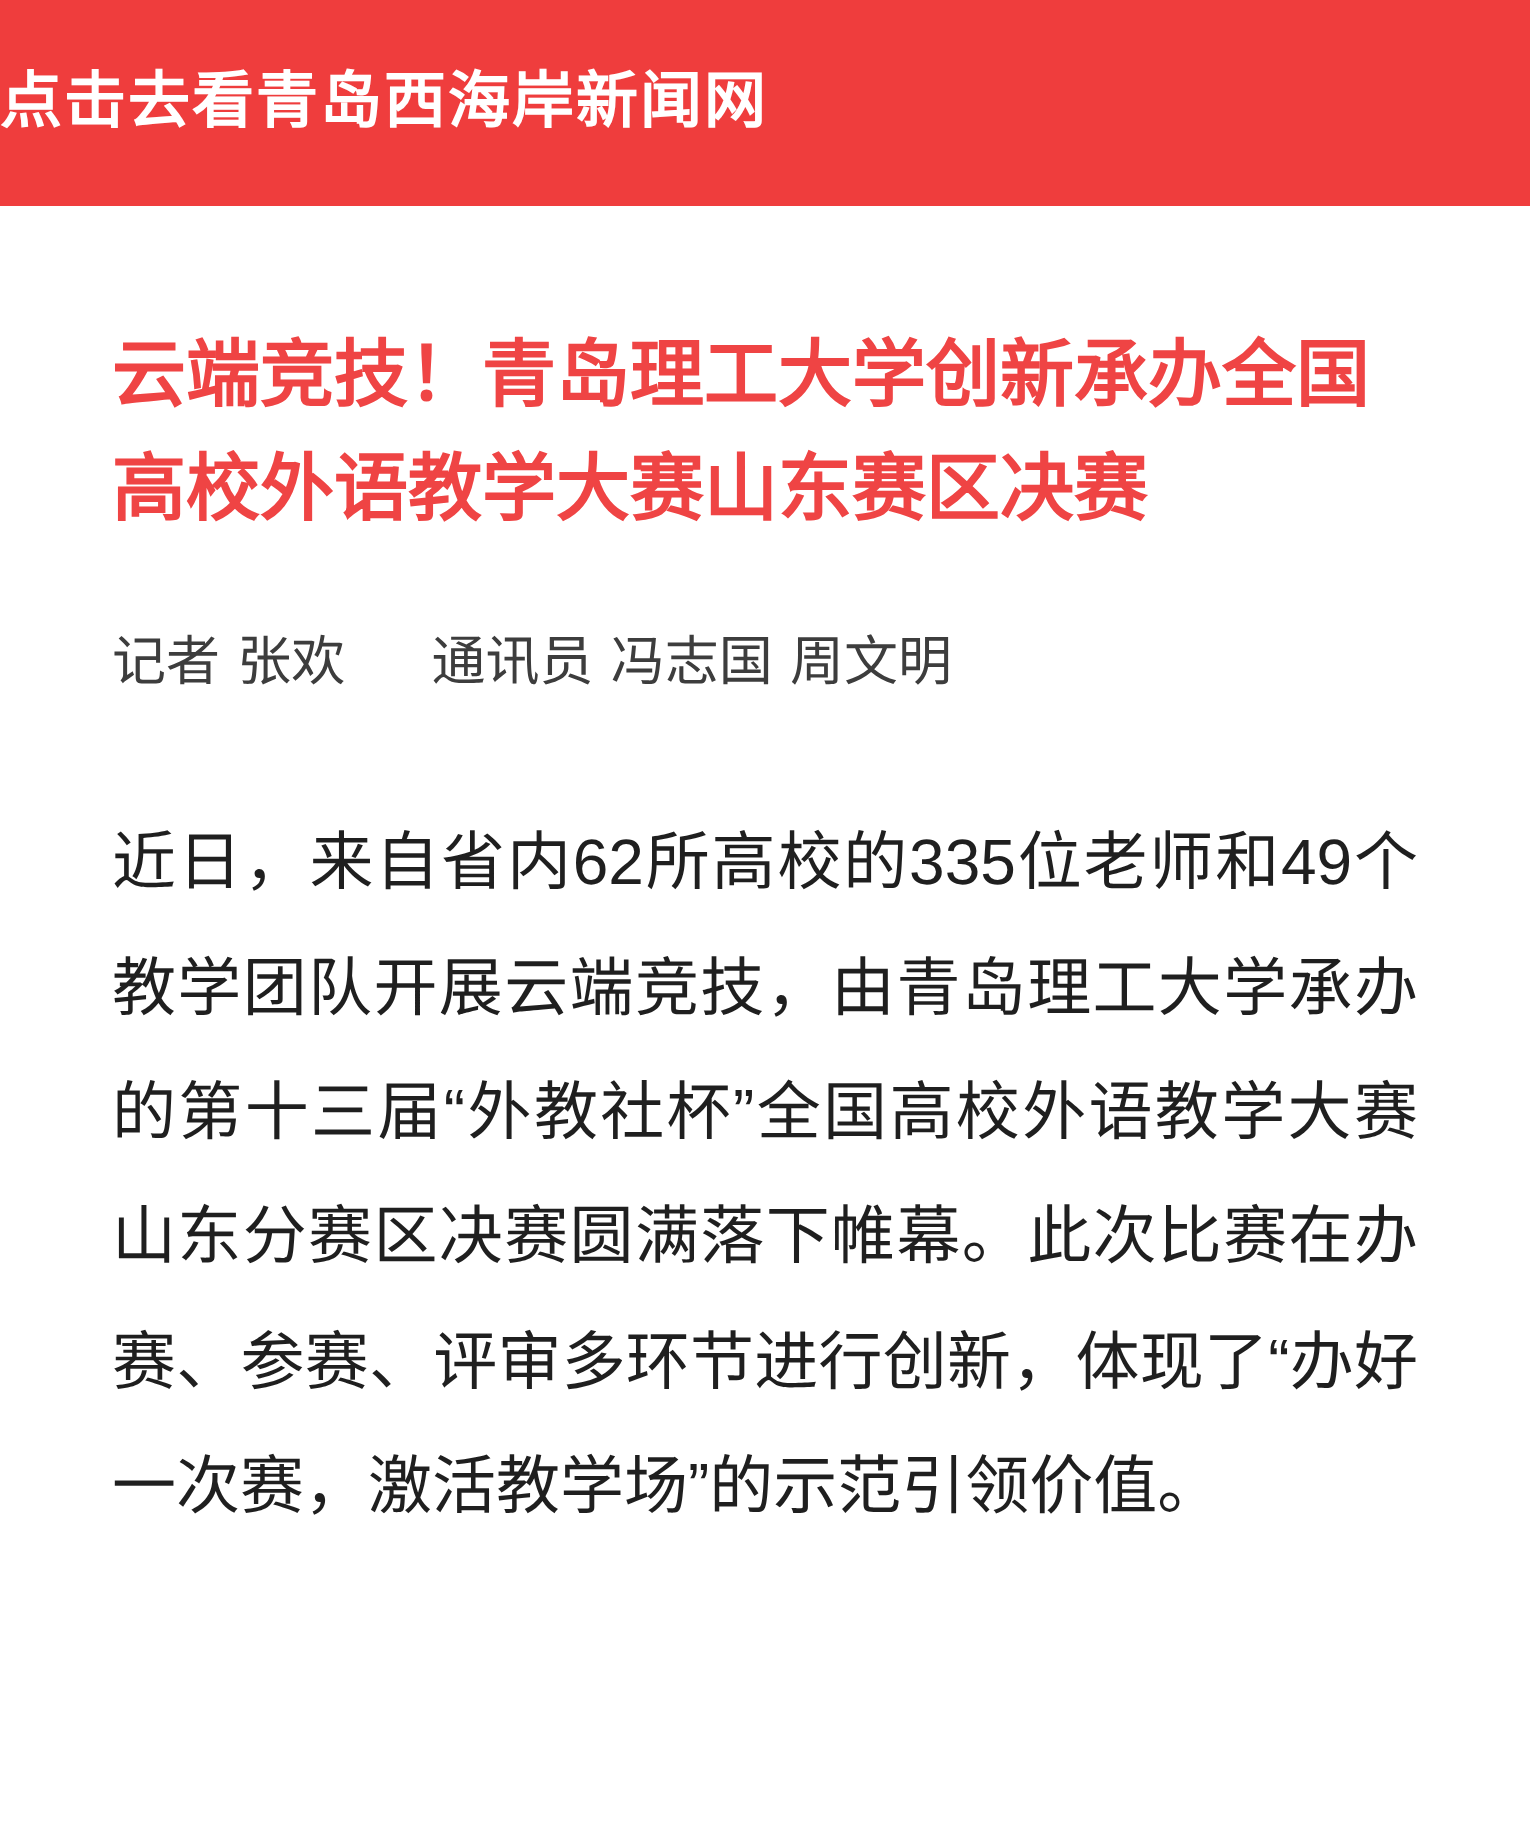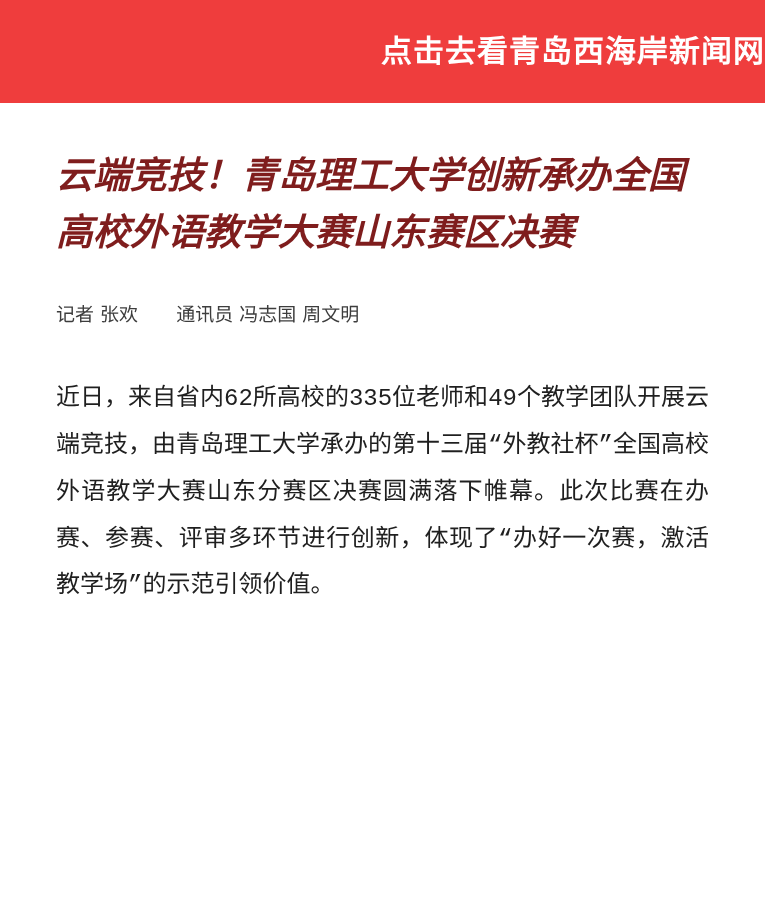--- a/index.html
+++ b/index.html
@@ -19,50 +19,49 @@
     background: #ffffff;
     position: relative;
   }
   
   .banner {
     width: 100%;
     height: 103px;
     background: #ef3d3d;
     display: flex;
     align-items: center;
-    justify-content: flex-end;
+    justify-content: flex-start;
     box-sizing: border-box;
   }
   .banner-text {
     color: #ffffff;
     font-size: 31px;
     font-weight: 700;
     letter-spacing: 1px;
     line-height: 1.2;
     text-align: center;
     font-family: "DejaVu Sans", "Liberation Sans", sans-serif;
   }
   
   .article {
     padding: 0 56px;
     box-sizing: border-box;
   }
   .headline {
-    margin: 44px 0 0 0;
+    margin: 56px 0 0 0;
     font-size: 37px;
     line-height: 1.55;
     font-weight: 700;
-    color: #7f1d1d;
+    color: #ef4444;
     letter-spacing: 0px;
     font-family: "DejaVu Sans", "Liberation Sans", sans-serif;
-    font-style: italic;
   }
   .byline {
     margin-top: 38px;
-    font-size: 19px;
+    font-size: 27px;
     color: #3d3d3d;
     line-height: 1.5;
     font-family: "DejaVu Sans", "Liberation Sans", sans-serif;
   }
   .byline .gap {
     display: inline-block;
     width: 26px;
   }
   .meta {
     margin-top: 12px;
@@ -70,26 +69,26 @@
     color: #9a9a9a;
     line-height: 1.6;
     font-family: "DejaVu Sans", "Liberation Sans", sans-serif;
   }
   .meta .meta-gap {
     display: inline-block;
     width: 28px;
   }
   .body-text {
     margin-top: 48px;
-    font-size: 24px;
+    font-size: 32px;
     line-height: 1.95;
     color: #1f1f1f;
     text-align: justify;
     text-justify: inter-character;
-    font-family: Liberation Mono, monospace;
+    font-family: Liberation Sans, sans-serif;
   }
   .body-text p {
     margin: 0 0 10px 0;
   }
 </style>
 </head>
 <body>
 
 <div class="page">
 

